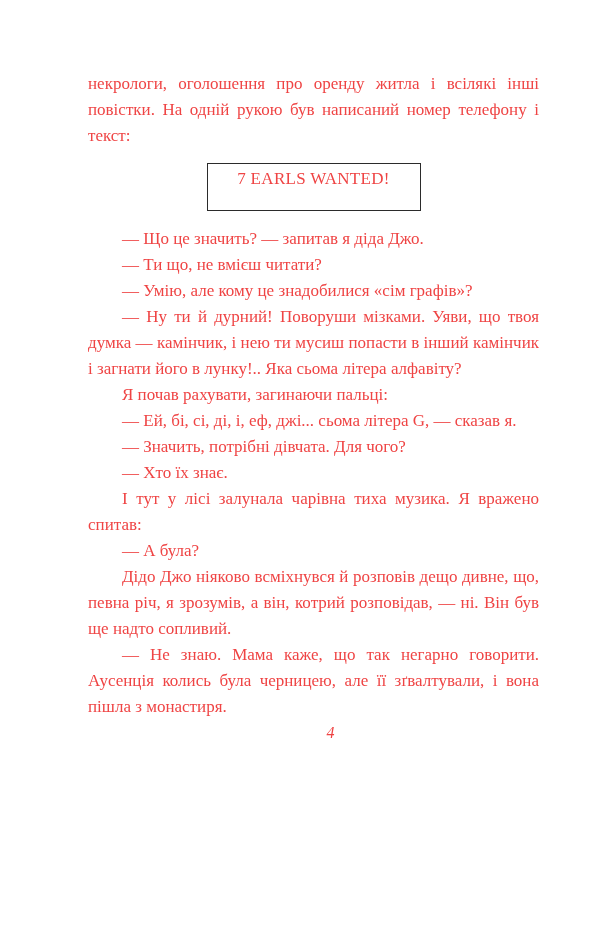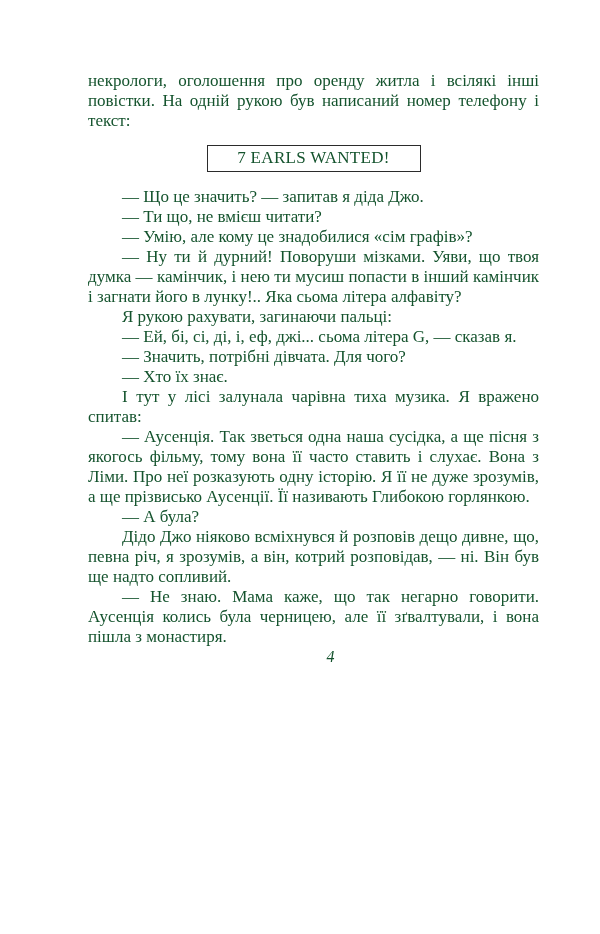--- a/index.html
+++ b/index.html
@@ -11,39 +11,39 @@
     width: 600px;
     height: 934px;
     overflow: hidden;
     font-family: "Liberation Serif", "DejaVu Serif", serif;
   }
   .book-page {
     box-sizing: border-box;
     width: 600px;
     height: 934px;
     padding: 71px 61px 0 88px;
-    color: #14532d;
+    color: #ef4444;
     font-size: 17px;
-    line-height: 20px;
+    line-height: 26px;
     text-align: justify;
   }
   .book-page p {
     margin: 0;
     padding: 0;
     text-indent: 34px;
   }
   .book-page p.no-indent {
     text-indent: 0;
   }
   .ad-box {
     box-sizing: border-box;
     width: 214px;
     margin: 14px auto 15px;
     border: 1.5px solid #2b2b2b;
-    padding: 2px 4px 3px;
+    padding: 2px 4px 18px;
     text-align: center;
     text-indent: 0;
     letter-spacing: 0.3px;
   }
   .page-number {
     margin-top: 23px;
     text-align: center;
     text-indent: 0;
     font-style: italic;
     font-size: 16px;
@@ -57,25 +57,24 @@
   <p class="no-indent">некрологи, оголошення про оренду житла і всілякі інші повістки. На одній рукою був написаний номер телефону і текст:</p>
 
   <div class="ad-box">
     <span>7 EARLS WANTED!</span>
   </div>
 
   <p>— Що це значить? — запитав я діда Джо.</p>
   <p>— Ти що, не вмієш читати?</p>
   <p>— Умію, але кому це знадобилися «сім графів»?</p>
   <p>— Ну ти й дурний! Поворуши мізками. Уяви, що твоя думка — камінчик, і нею ти мусиш попасти в інший камінчик і загнати його в лунку!.. Яка сьома літера алфавіту?</p>
-  <p>Я рукою рахувати, загинаючи пальці:</p>
+  <p>Я почав рахувати, загинаючи пальці:</p>
   <p>— Ей, бі, сі, ді, і, еф, джі... сьома літера G, — сказав я.</p>
   <p>— Значить, потрібні дівчата. Для чого?</p>
   <p>— Хто їх знає.</p>
   <p>І тут у лісі залунала чарівна тиха музика. Я вражено спитав:</p>
-  <p>— Аусенція. Так зветься одна наша сусідка, а ще пісня з якогось фільму, тому вона її часто ставить і слухає. Вона з Ліми. Про неї розказують одну історію. Я її не дуже зрозумів, а ще прізвисько Аусенції. Її називають Глибокою горлянкою.</p>
   <p>— А була?</p>
   <p>Дідо Джо ніяково всміхнувся й розповів дещо дивне, що, певна річ, я зрозумів, а він, котрий розповідав, — ні. Він був ще надто сопливий.</p>
   <p>— Не знаю. Мама каже, що так негарно говорити. Аусенція колись була черницею, але її зґвалтували, і вона пішла з монастиря.</p>
 
   <p class="page-number">4</p>
 
 </div>
 
 </body></html>

